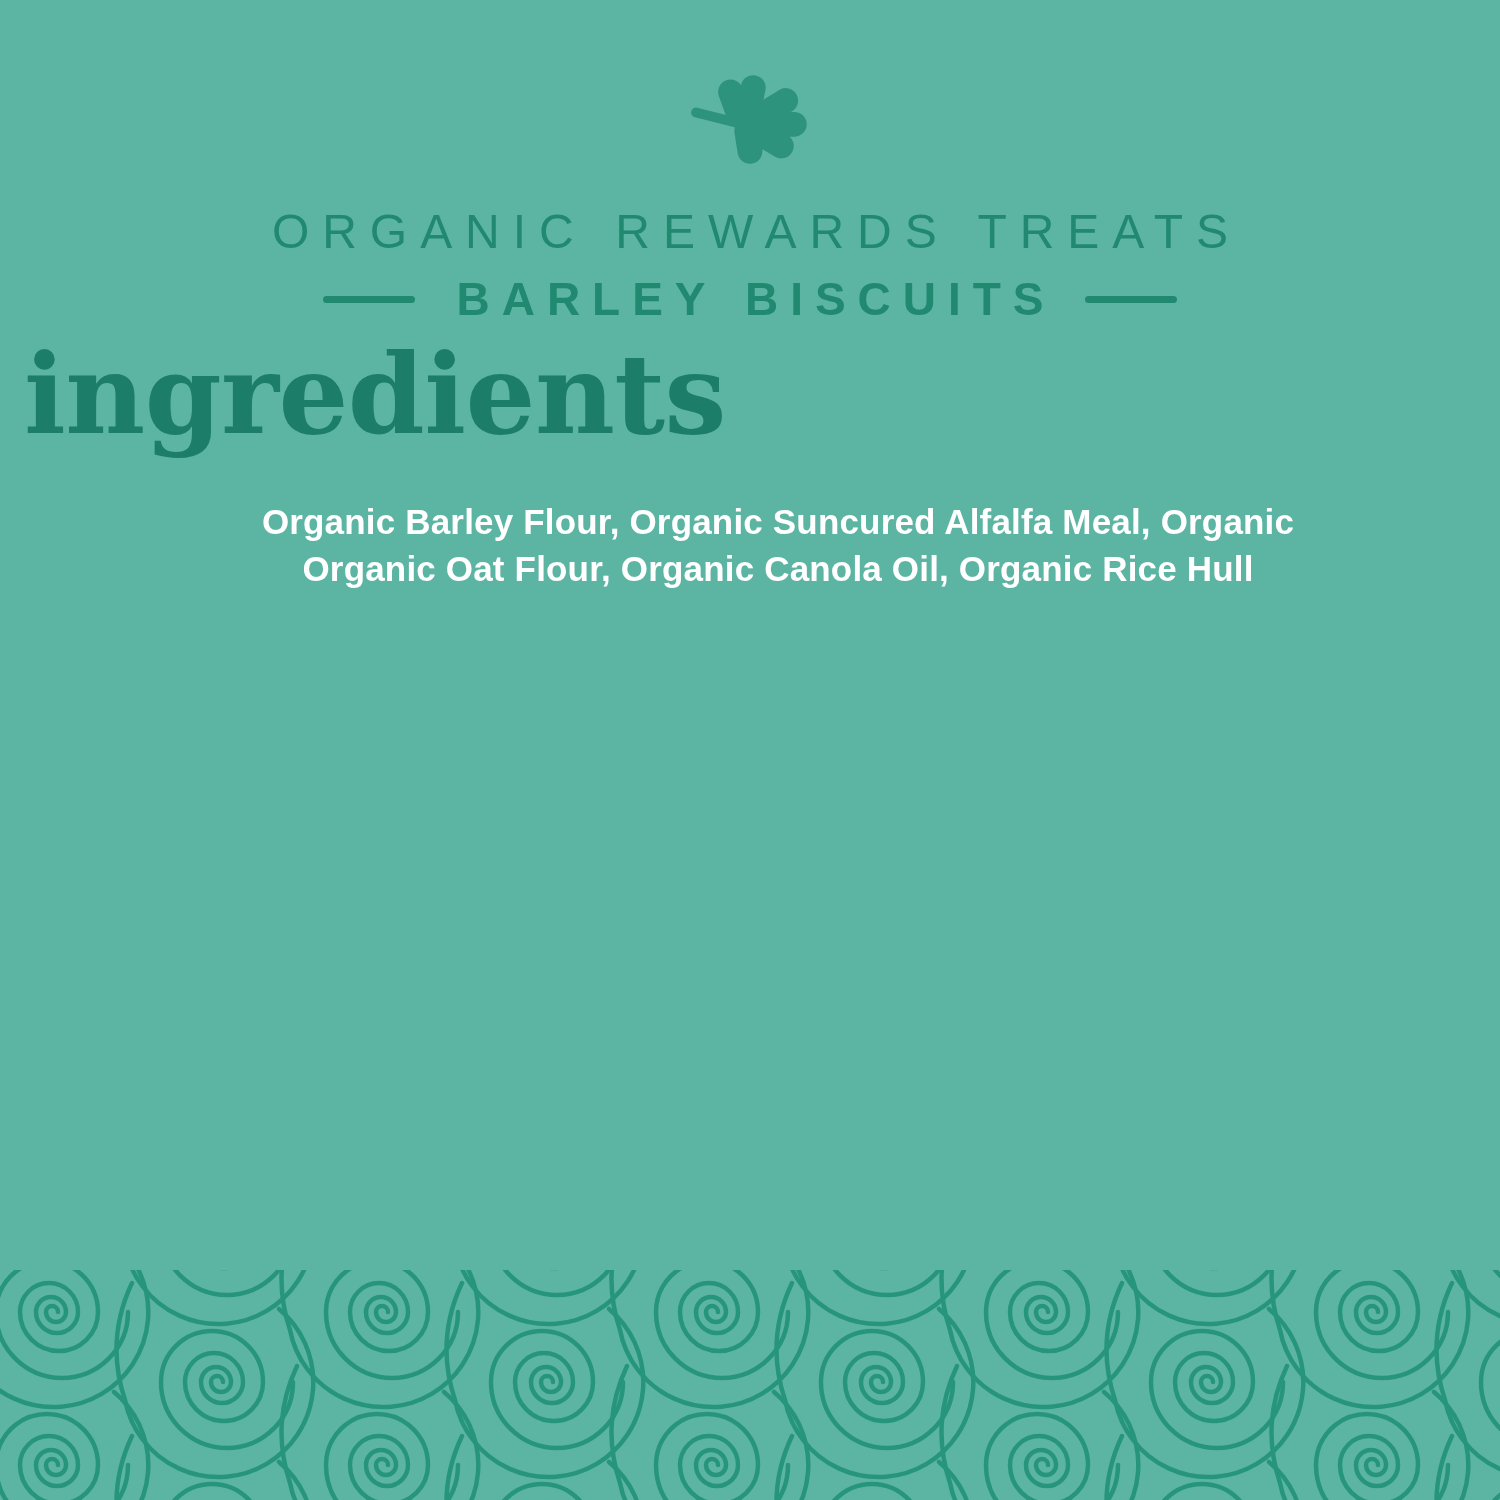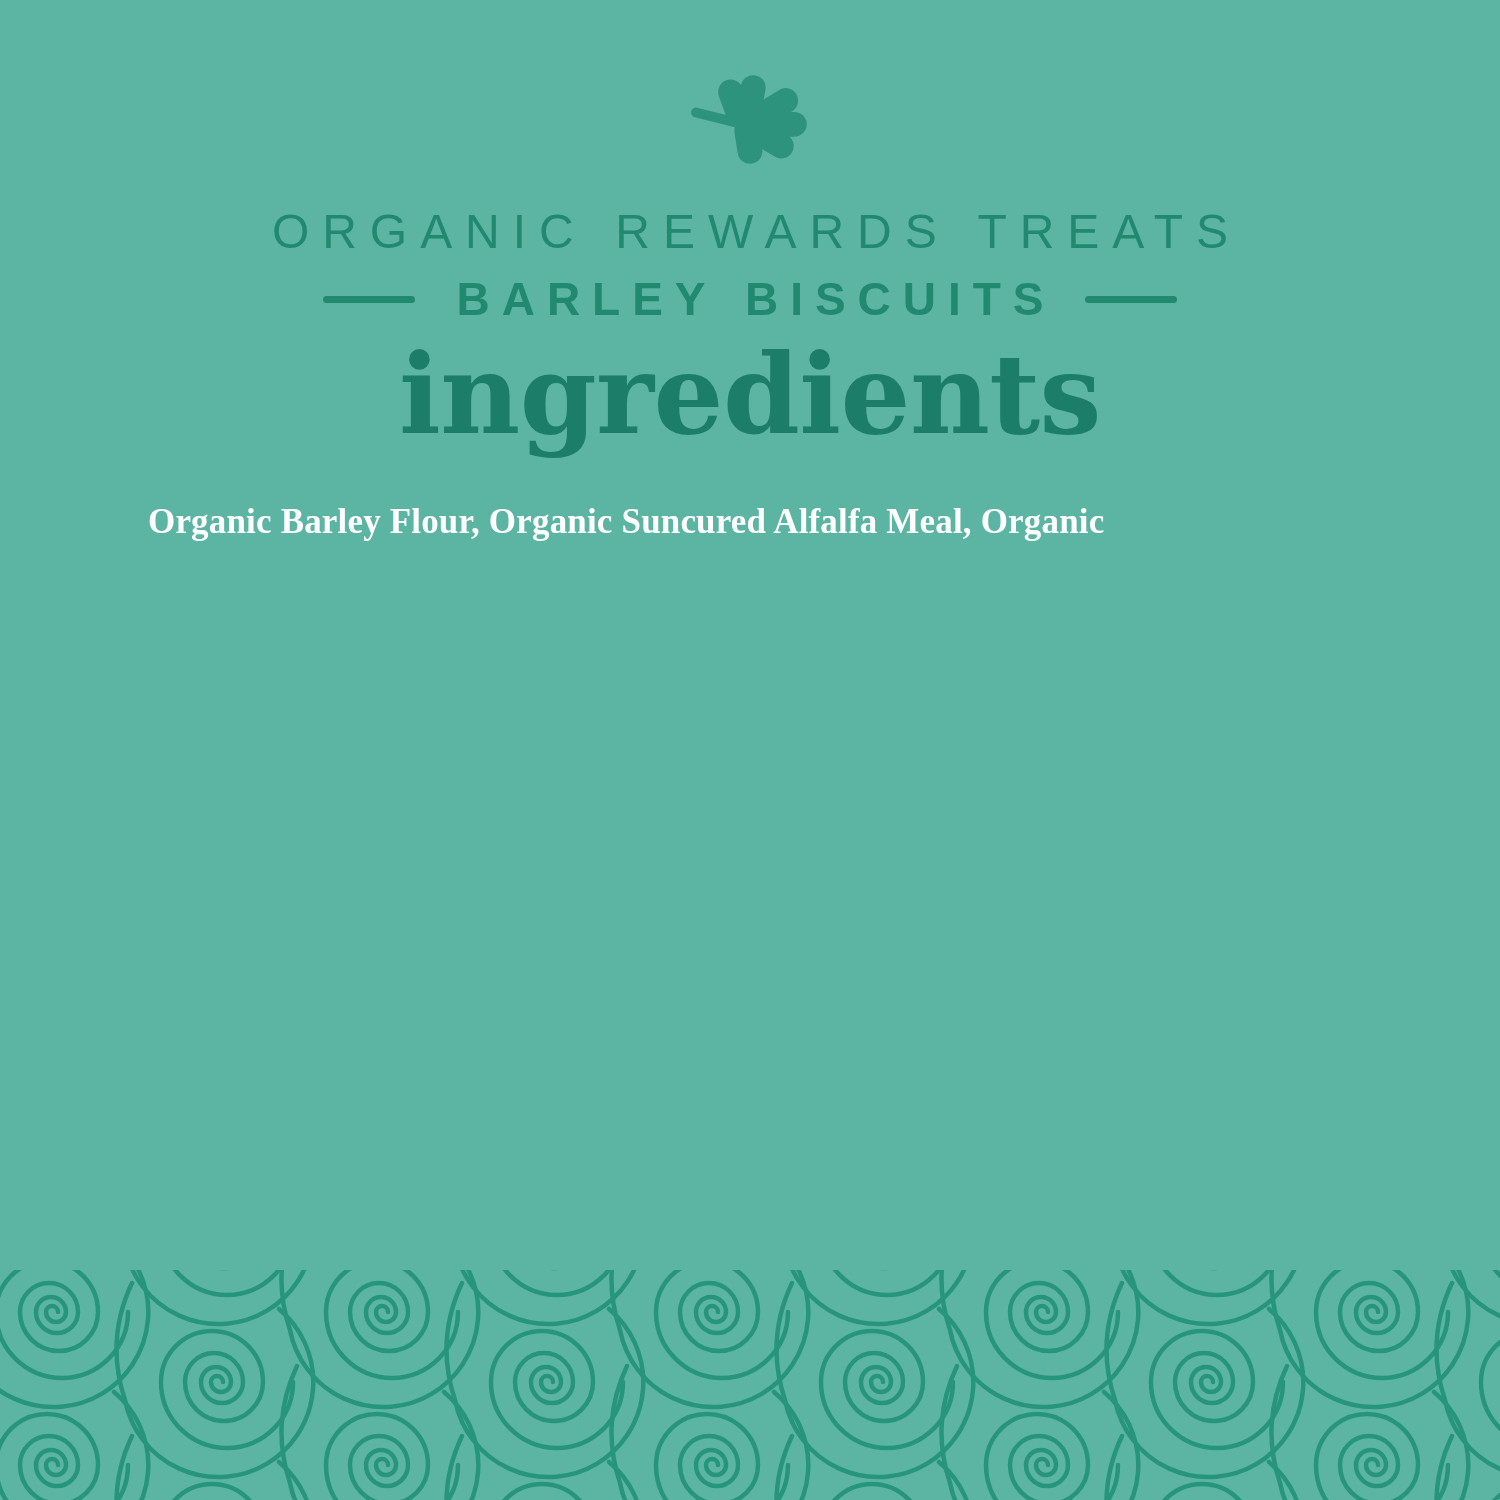--- a/index.html
+++ b/index.html
@@ -38,34 +38,36 @@
   .product-line .product-text{
     font-family:"Liberation Sans",sans-serif;
     font-size:46px;font-weight:700;
     letter-spacing:0.26em;word-spacing:0.08em;
     color:var(--accent);
     text-indent:0.26em;
   }
 
   .section-title{
     position:absolute;top:330px;left:0;right:0;
-    text-align:center;
+    text-align:left;
     font-family:"DejaVu Serif","Liberation Serif",serif;
     font-size:110px;font-weight:700;
     letter-spacing:-0.005em;
     color:var(--title);
+    padding-left:24px;
   }
 
   .ingredients-text{
     position:absolute;top:499px;left:148px;width:1260px;
     color:var(--body);
-    font-family:Liberation Serif, serif;
+    font-family:Liberation Sans, sans-serif;
     font-size:35px;font-weight:700;
     line-height:46.6px;
     letter-spacing:0.005em;
+    text-align:center;
   }
 
   .pattern-band{position:absolute;left:0;top:1270px;width:1500px;height:230px;}
   .pattern-band svg{display:block;}
   .swirl-stroke{fill:none;stroke:var(--pattern);stroke-width:4.5;stroke-linecap:round;}
   .leaf-lobe{fill:none;stroke:var(--icon);stroke-width:23;stroke-linecap:round;}
   .leaf-stem{fill:none;stroke:var(--icon);stroke-width:9;stroke-linecap:round;}
 </style>
 </head>
 <body>
@@ -89,20 +91,21 @@
   <div class="product-line">
     <span class="dash"></span>
     <span class="product-text">BARLEY BISCUITS</span>
     <span class="dash"></span>
   </div>
 
   <div class="section-title">ingredients</div>
 
   <div class="ingredients-text">
     <div>Organic Barley Flour, Organic Suncured Alfalfa Meal, Organic</div>
+    <div>Organic Oat Flour, Organic Canola Oil, Organic Rice Hull</div>
   </div>
 
   <div class="pattern-band">
     <svg width="1500" height="230" viewBox="0 0 1500 230" aria-hidden="true">
       <defs>
         <g id="swirl" class="swirl-stroke">
           <path d="M 75 0
                    A 66 66 0 0 1 -57 0
                    A 51 51 0 0 1 45 0
                    A 39 39 0 0 1 -33 0

